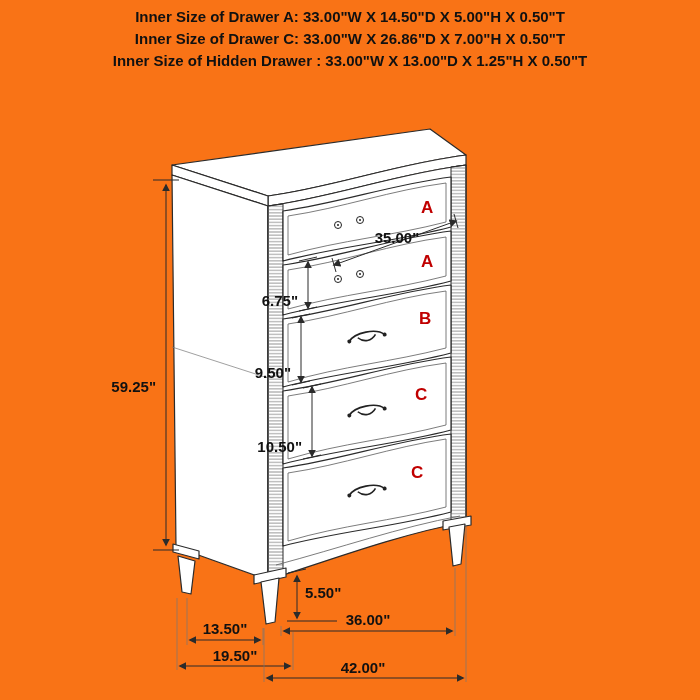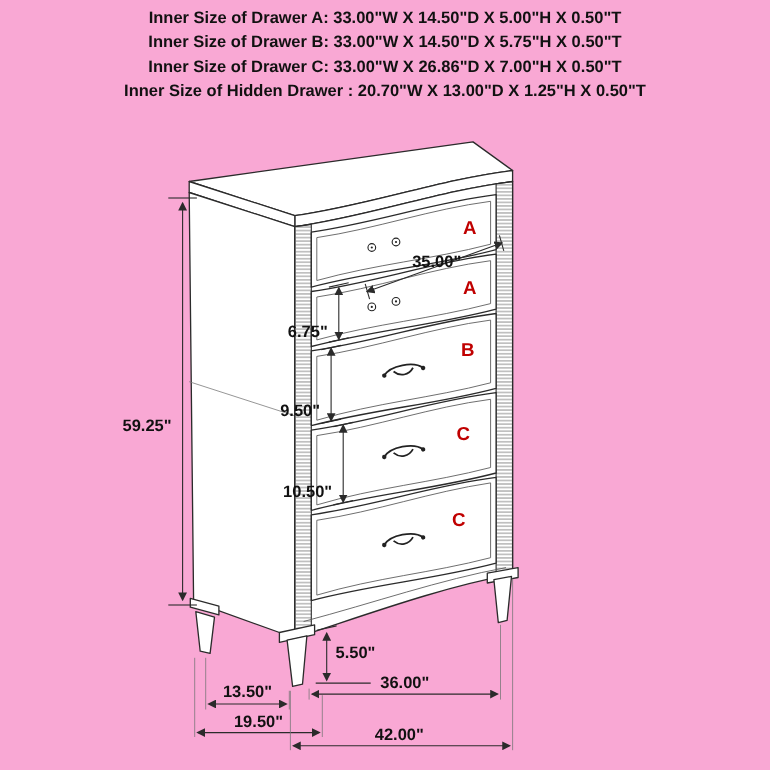--- a/index.html
+++ b/index.html
@@ -1,37 +1,36 @@
 <!DOCTYPE html>
 <html><head>
 <meta charset="utf-8">
 <style>
   html,body{margin:0;padding:0;background:#fff;}
   body{width:700px;height:700px;font-family:"Liberation Sans",sans-serif;}
-  .page{position:relative;width:700px;height:700px;overflow:hidden;background:#f9a8d4;}
+  .page{position:relative;width:700px;height:700px;overflow:hidden;background:#f97316;}
   header{position:absolute;top:6px;left:0;width:100%;text-align:center;}
   header p{margin:0;font-size:15px;font-weight:bold;color:#111;line-height:22px;}
   svg{position:absolute;left:0;top:0;}
   svg text{font-family:"Liberation Sans",sans-serif;font-size:15px;font-weight:bold;fill:#111;}
   svg text.letter{font-size:17px;fill:#c00000;}
   .case{fill:#ffffff;stroke:#2b2b2b;stroke-width:1.2;stroke-linejoin:round;}
   .inner{fill:none;stroke:#5a5a5a;stroke-width:0.8;}
   .dim{stroke:#2b2b2b;stroke-width:1;fill:none;}
   .thin{stroke:#777;stroke-width:0.7;fill:none;}
 </style>
 </head>
 <body>
 
 <div class="page">
 
   <header>
     <p>Inner Size of Drawer A: 33.00"W X 14.50"D X 5.00"H X 0.50"T</p>
-    <p>Inner Size of Drawer B: 33.00"W X 14.50"D X 5.75"H X 0.50"T</p>
     <p>Inner Size of Drawer C: 33.00"W X 26.86"D X 7.00"H X 0.50"T</p>
-    <p>Inner Size of Hidden Drawer : 20.70"W X 13.00"D X 1.25"H X 0.50"T</p>
+    <p>Inner Size of Hidden Drawer : 33.00"W X 13.00"D X 1.25"H X 0.50"T</p>
   </header>
 
   <svg width="700" height="700" viewBox="0 0 700 700">
     <defs>
       <marker id="arw" viewBox="0 0 10 10" refX="8" refY="5" markerWidth="8" markerHeight="8" orient="auto-start-reverse">
         <path d="M0,0L10,5L0,10z" fill="#2b2b2b"></path>
       </marker>
       <pattern id="flute" width="4" height="3.2" patternUnits="userSpaceOnUse">
         <path d="M0,1.6 H4" stroke="#8f8f8f" stroke-width="0.9"></path>
       </pattern>

